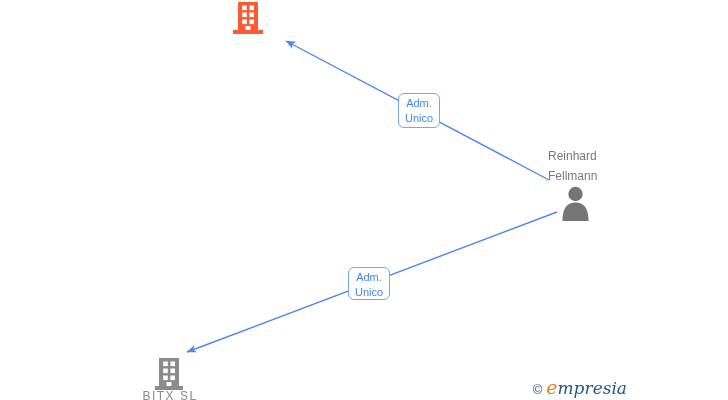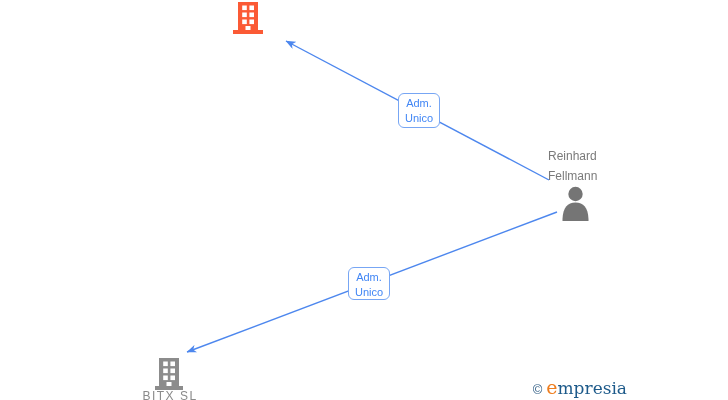--- a/index.html
+++ b/index.html
@@ -63,20 +63,21 @@
     align-items: baseline;
     gap: 4px;
     cursor: pointer;
   }
   .brand .copyright {
     color: #27567f;
     font-size: 13px;
   }
   .brand .logotype {
     font-family: "DejaVu Serif", serif;
+    font-style: italic;
     font-size: 17px;
     color: #1d5a8a;
     text-align: center;
   }
   .brand .logotype .first-letter {
     color: #ee7d1e;
     font-size: 19px;
   }
 </style>
 </head>

